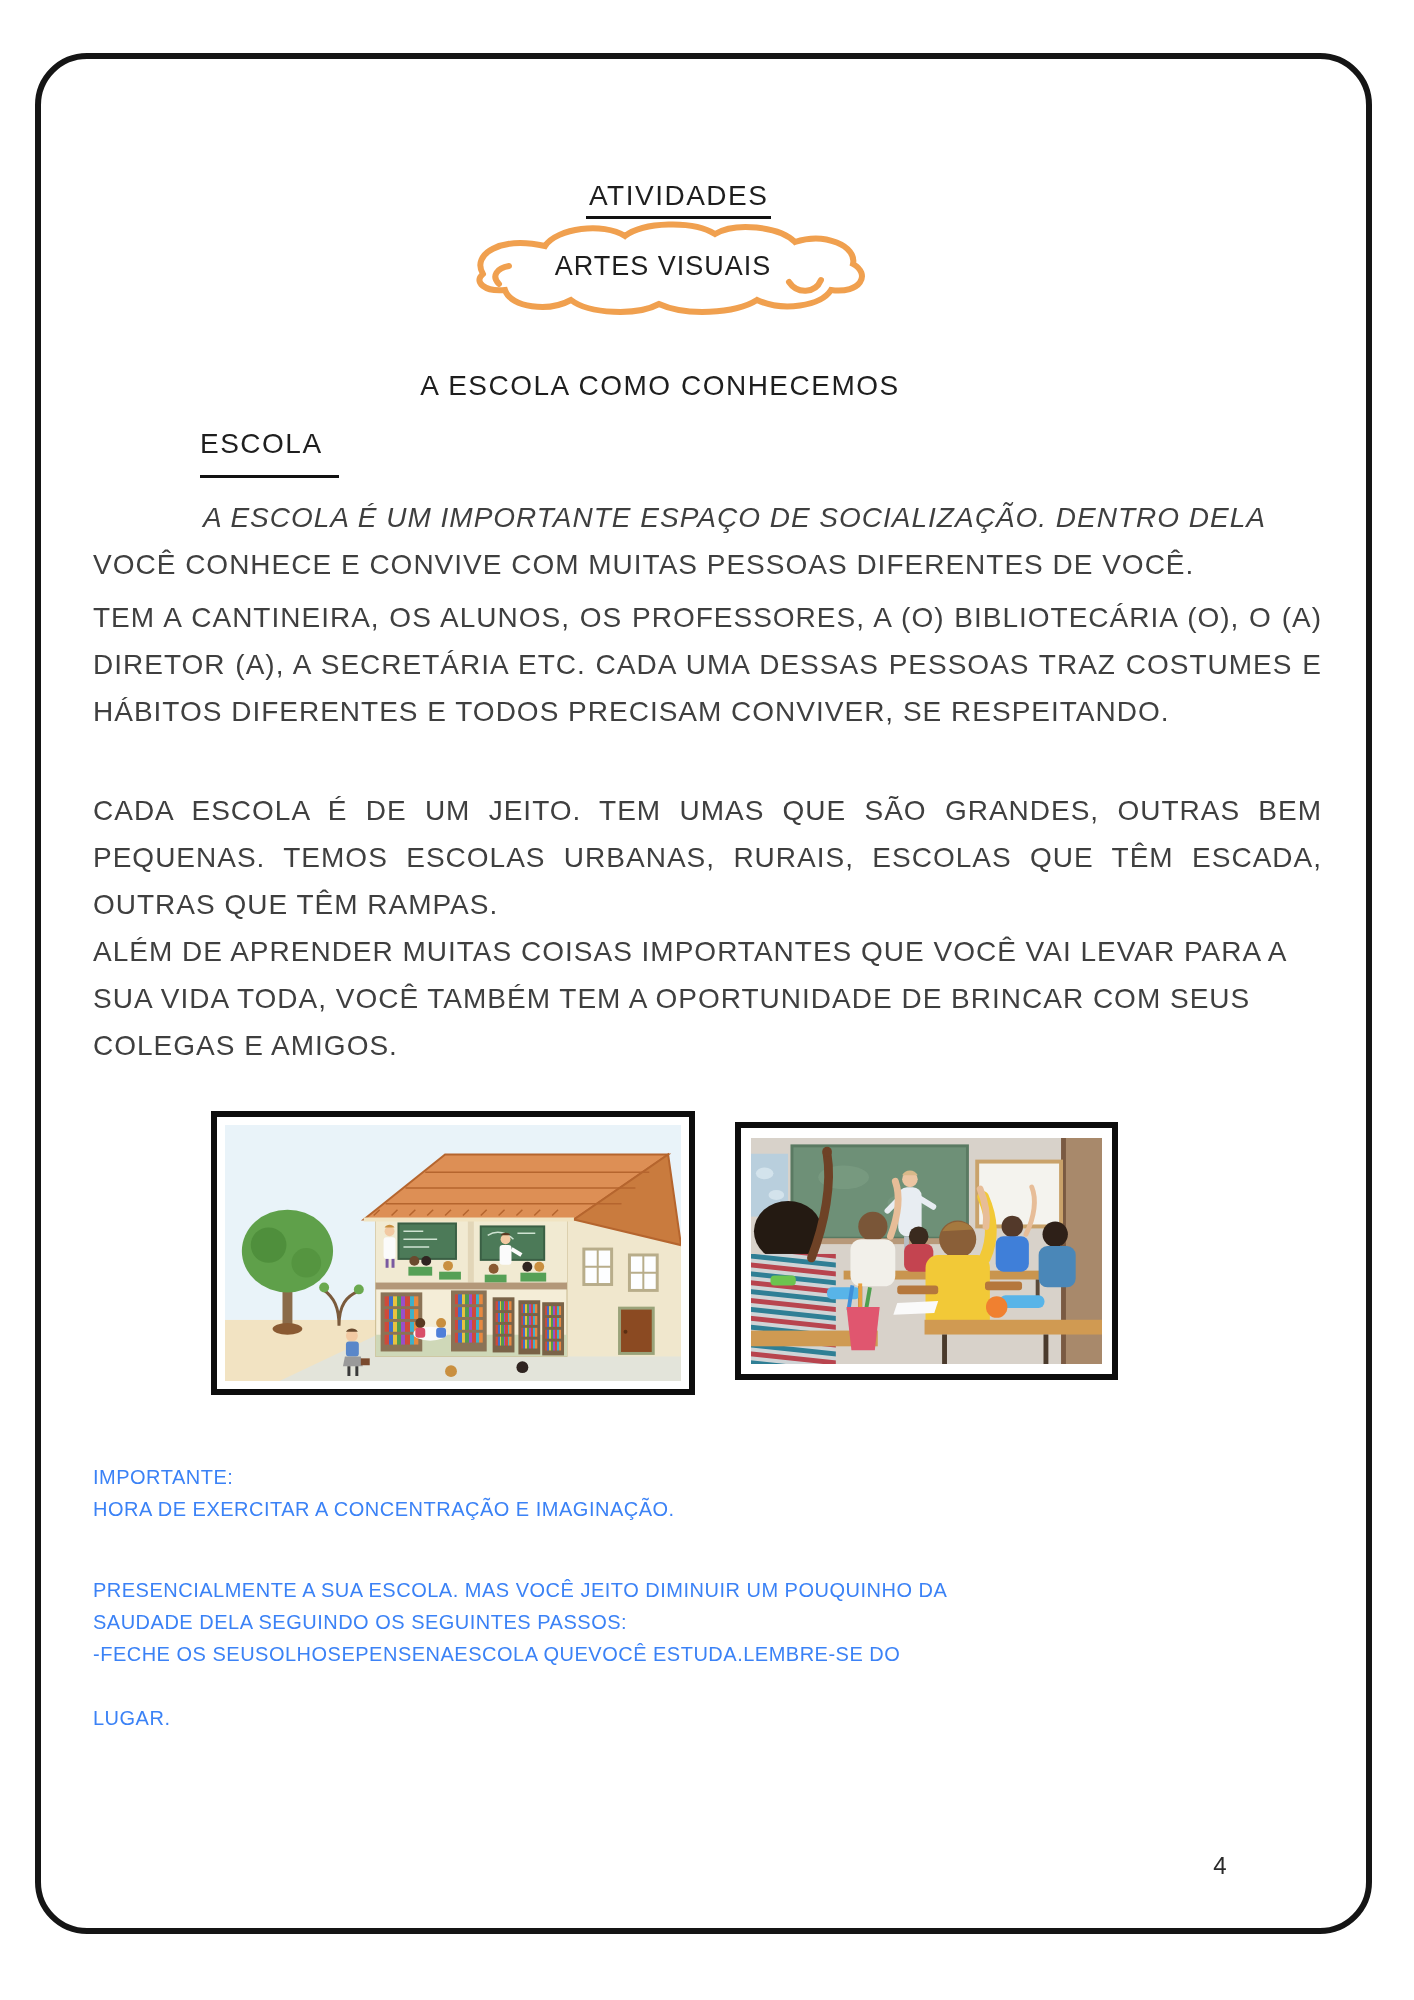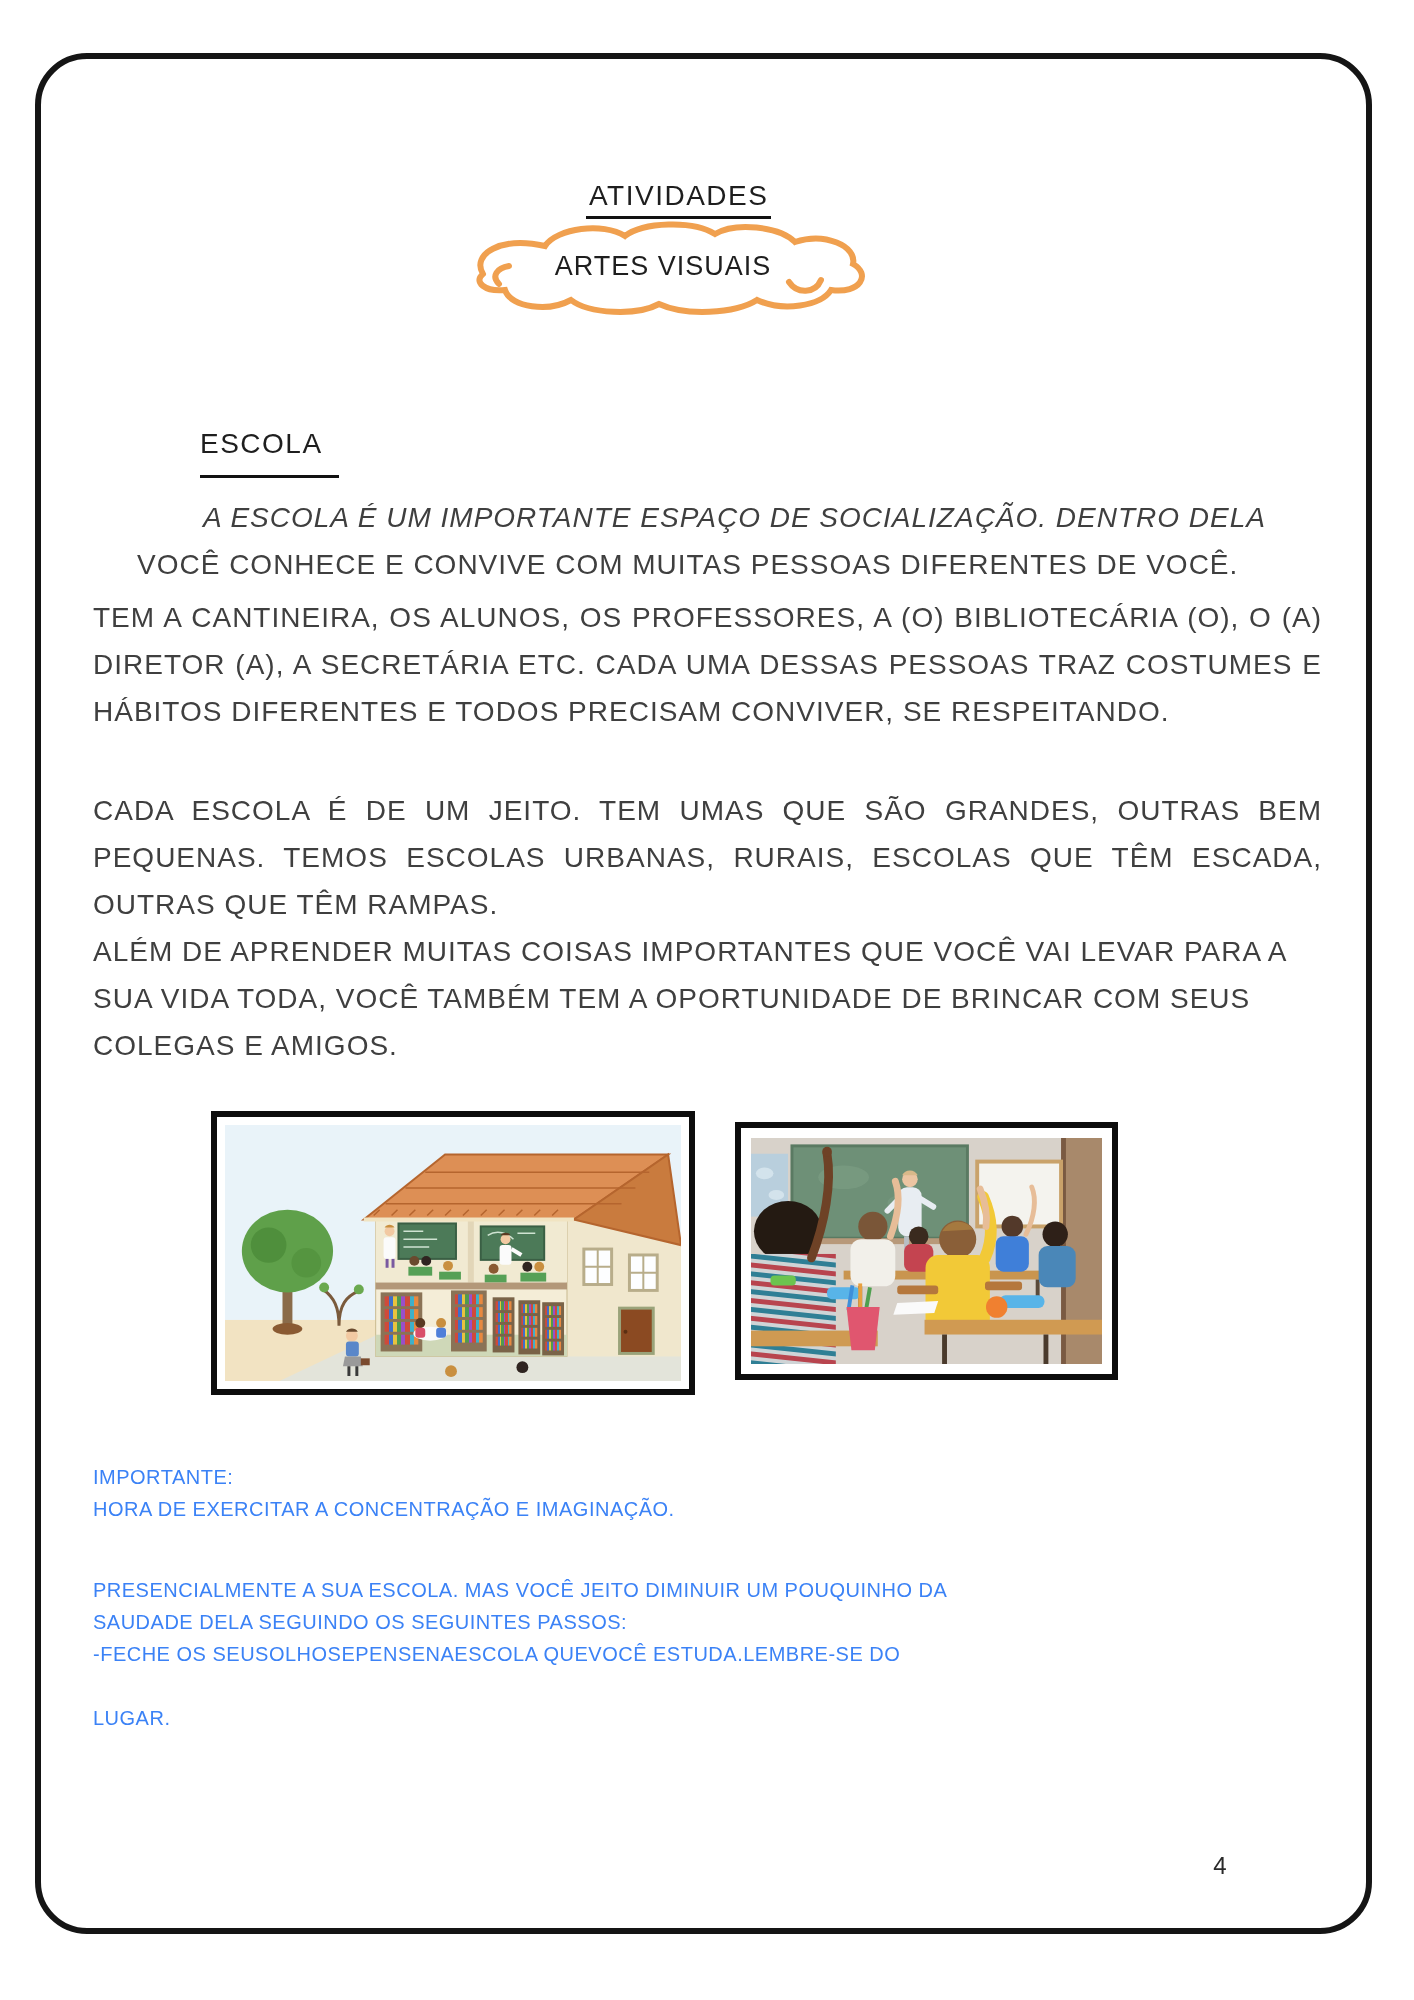--- a/index.html
+++ b/index.html
@@ -31,25 +31,26 @@
   <svg style="position:absolute;left:453px;top:220px;" width="420" height="102" viewBox="0 0 420 102">
     <path d="M 30 54 C 18 34, 48 16, 92 26 C 104 8, 150 2, 172 16 C 190 2, 240 0, 262 14
              C 282 2, 326 6, 342 22 C 372 12, 404 26, 400 44 C 418 54, 408 74, 378 70
              C 368 86, 330 92, 304 80 C 282 94, 232 96, 206 84 C 184 96, 136 94, 118 80
              C 96 92, 58 88, 52 70 C 32 72, 20 62, 30 54" fill="#ffffff" stroke="#F0A04F" stroke-width="6" stroke-linecap="round"></path>
     <path d="M 56 46 C 44 48, 38 56, 46 64" fill="none" stroke="#F0A04F" stroke-width="6" stroke-linecap="round"></path>
     <path d="M 336 62 C 344 74, 362 74, 368 60" fill="none" stroke="#F0A04F" stroke-width="6" stroke-linecap="round"></path>
   </svg>
   <div class="cloudtxt">ARTES VISUAIS</div>
 
+  <div class="hd" style="left:0;top:370px;width:1320px;text-align:center;">A ESCOLA COMO CONHECEMOS</div>
 
   <div class="hd" style="left:200px;top:428px;border-bottom:3px solid #111;padding:0 16px 15px 0;">ESCOLA</div>
 
   <div class="ln" style="left:203px;top:501px;font-style:italic;">A ESCOLA É UM IMPORTANTE ESPAÇO DE SOCIALIZAÇÃO. DENTRO DELA</div>
-  <div class="ln" style="left:93px;top:548px;margin-left:44px;">VOCÊ CONHECE E CONVIVE COM MUITAS PESSOAS DIFERENTES DE VOCÊ.</div>
+  <div class="ln" style="left:93px;top:548px;">VOCÊ CONHECE E CONVIVE COM MUITAS PESSOAS DIFERENTES DE VOCÊ.</div>
   <div class="ln j" style="left:93px;top:648px;">DIRETOR (A), A SECRETÁRIA ETC. CADA UMA DESSAS PESSOAS TRAZ COSTUMES E</div>
   <div class="ln j" style="left:93px;top:601px;">TEM A CANTINEIRA, OS ALUNOS, OS PROFESSORES, A (O) BIBLIOTECÁRIA (O), O (A)</div>
   <div class="ln" style="left:93px;top:695px;">HÁBITOS DIFERENTES E TODOS PRECISAM CONVIVER, SE RESPEITANDO.</div>
 
   <div class="ln j" style="left:93px;top:794px;">CADA ESCOLA É DE UM JEITO. TEM UMAS QUE SÃO GRANDES, OUTRAS BEM</div>
   <div class="ln j" style="left:93px;top:841px;">PEQUENAS. TEMOS ESCOLAS URBANAS, RURAIS, ESCOLAS QUE TÊM ESCADA,</div>
   <div class="ln" style="left:93px;top:888px;">OUTRAS QUE TÊM RAMPAS.</div>
   <div class="ln" style="left:93px;top:935px;">ALÉM DE APRENDER MUITAS COISAS IMPORTANTES QUE VOCÊ VAI LEVAR PARA A</div>
   <div class="ln" style="left:93px;top:982px;">SUA VIDA TODA, VOCÊ TAMBÉM TEM A OPORTUNIDADE DE BRINCAR COM SEUS</div>
   <div class="ln" style="left:93px;top:1029px;">COLEGAS E AMIGOS.</div>

